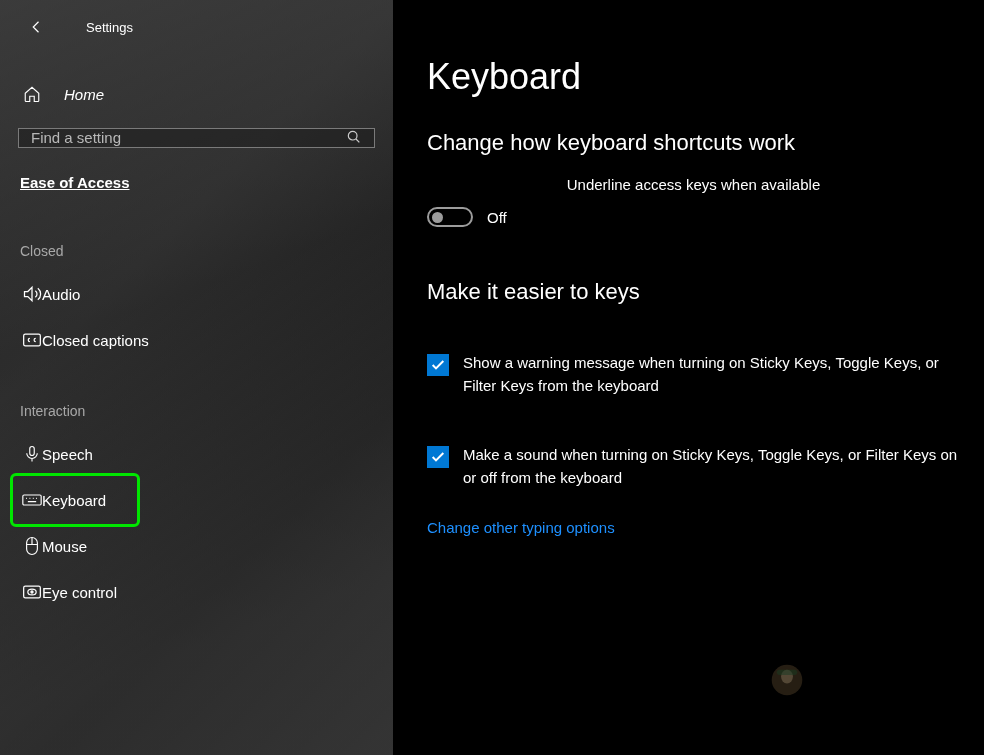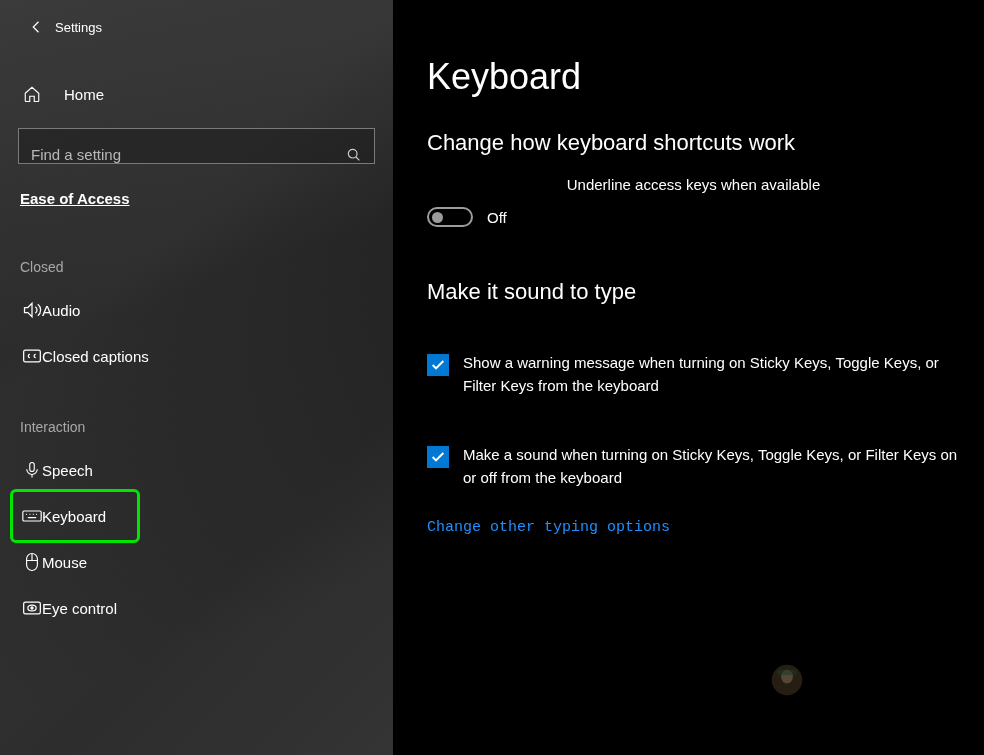--- a/index.html
+++ b/index.html
@@ -23,42 +23,43 @@
       content: "";
       position: absolute;
       inset: 0;
       background: linear-gradient(160deg, rgba(70,70,70,0.6) 0%, rgba(30,30,30,0.3) 40%, rgba(60,60,60,0.5) 80%);
       pointer-events: none;
     }
     .sidebar > * { position: relative; z-index: 1; }
     .header-row {
       display: flex;
       align-items: center;
-      gap: 9px;
+      gap: 40px;
       padding: 8px 20px 18px 28px;
       text-align: right;
     }
     .back-arrow { width: 18px; height: 18px; display:flex; align-items:center; justify-content:center; }
     .win-title { font-size: 13px; font-weight: 400; color: #fff; }
     .home-row {
       display: flex;
       align-items: center;
       gap: 22px;
       padding: 14px 20px 14px 22px;
       margin-top: 16px;
+      font-style: italic;
     }
     .icon-slot { width: 20px; height: 20px; display:flex; align-items:center; justify-content:center; color:#fff; }
     .home-label { font-size: 15px; color: #fff; }
     .search-box {
       margin: 10px 18px 20px 18px;
-      height: 36px;
+      height: 20px;
       border: 1px solid #7a7a7a;
       background: rgba(30,30,30,0.55);
       display: flex;
-      align-items: flex-end;
+      align-items: flex-start;
       padding: 0 12px;
     }
     .search-input {
       flex: 1;
       background: transparent;
       border: none;
       outline: none;
       color: #ccc;
       font-size: 15px;
       font-family: inherit;
@@ -186,21 +187,20 @@
     .check-label {
       font-size: 15px;
       line-height: 1.5;
     }
     .link {
       color: #1e90ff;
       font-size: 15px;
       margin-top: 18px;
       display: inline-block;
       cursor: pointer;
-      font-family: Liberation Mono, monospace;
     }
     .avatar-deco {
       position: absolute;
       right: 180px;
       bottom: 58px;
       width: 34px; height: 34px;
       opacity: 0.55;
     }
     svg { display: block; }
   </style>
@@ -314,21 +314,21 @@
   <h2 class="section-heading">Change how keyboard shortcuts work</h2>
   <div class="setting-label">Underline access keys when available</div>
   <div class="toggle-row">
     <div class="toggle off">
         <div class="knob"></div>
       </div>
     <span class="toggle-state">Off</span>
   </div>
 
 
-  <h2 class="section-heading" style="margin-top:52px;">Make it sound to type</h2>
+  <h2 class="section-heading" style="margin-top:52px;">Make it easier to keys</h2>
 
   <div class="check-row">
     <div class="checkbox">
       <svg width="16" height="16" viewBox="0 0 24 24" fill="none" stroke="#fff" stroke-width="3">
           <path d="M4 12l5 5L20 6"></path>
         </svg>
     </div>
     <span class="check-label">Show a warning message when turning on Sticky Keys, Toggle Keys, or Filter Keys from the keyboard</span>
   </div>
 

